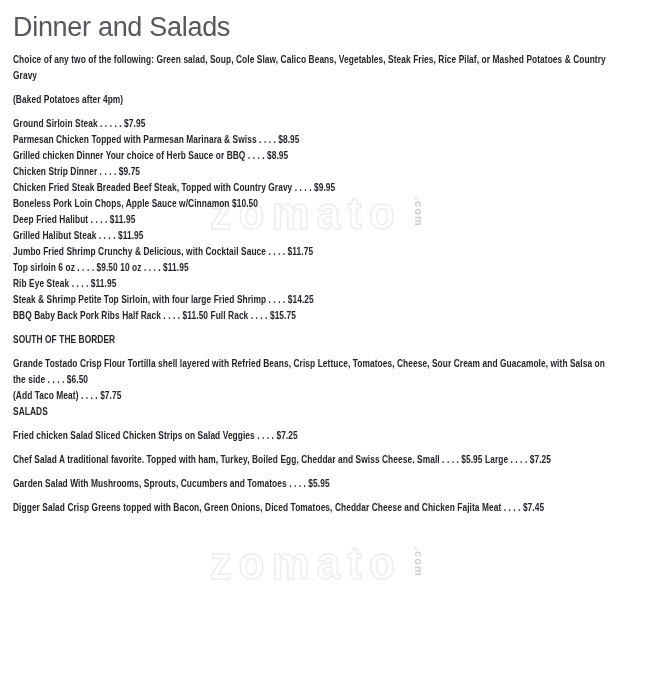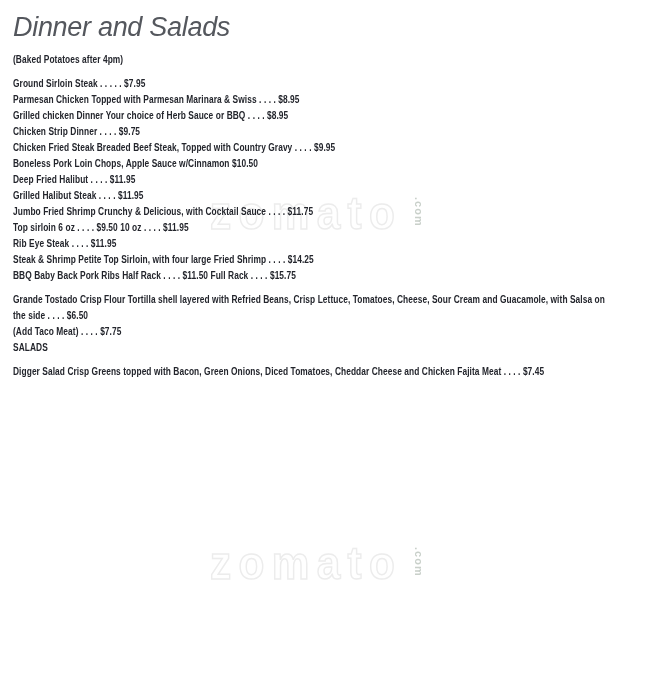--- a/index.html
+++ b/index.html
@@ -50,21 +50,20 @@
     padding: 10px 13px 0 13px;
   }
   h1.title {
     margin: 0 0 7px 0;
     font-size: 27px;
     font-weight: 400;
     line-height: 34px;
     color: #54575d;
     letter-spacing: -0.3px;
     white-space: nowrap;
-    font-style: italic;
   }
   .para { margin: 0 0 8px 0; }
   .line {
     display: block;
     white-space: nowrap;
     height: 16px;
     line-height: 16px;
     font-size: 11px;
     font-weight: 700;
     color: #23252c;
@@ -82,40 +81,56 @@
 </div>
 <div class="wm wm2">
   <span class="wm-word">zomato</span>
   <span class="wm-suffix">.com</span>
 </div>
 
 <div class="content">
   <h1 class="title">Dinner and Salads</h1>
   <div>
       <p class="para">
+        <span class="line">Choice of any two of the following: Green salad, Soup, Cole Slaw, Calico Beans, Vegetables, Steak Fries, Rice Pilaf, or Mashed Potatoes &amp; Country</span>
+        <span class="line">Gravy</span>
+      </p>
+      <p class="para">
         <span class="line">(Baked Potatoes after 4pm)</span>
       </p>
       <p class="para">
         <span class="line">Ground Sirloin Steak . . . . . $7.95</span>
         <span class="line">Parmesan Chicken Topped with Parmesan Marinara &amp; Swiss . . . . $8.95</span>
         <span class="line">Grilled chicken Dinner Your choice of Herb Sauce or BBQ . . . . $8.95</span>
         <span class="line">Chicken Strip Dinner . . . . $9.75</span>
         <span class="line">Chicken Fried Steak Breaded Beef Steak, Topped with Country Gravy . . . . $9.95</span>
         <span class="line">Boneless Pork Loin Chops, Apple Sauce w/Cinnamon $10.50</span>
         <span class="line">Deep Fried Halibut . . . . $11.95</span>
         <span class="line">Grilled Halibut Steak . . . . $11.95</span>
         <span class="line">Jumbo Fried Shrimp Crunchy &amp; Delicious, with Cocktail Sauce . . . . $11.75</span>
         <span class="line">Top sirloin 6 oz . . . . $9.50 10 oz . . . . $11.95</span>
         <span class="line">Rib Eye Steak . . . . $11.95</span>
         <span class="line">Steak &amp; Shrimp Petite Top Sirloin, with four large Fried Shrimp . . . . $14.25</span>
         <span class="line">BBQ Baby Back Pork Ribs Half Rack . . . . $11.50 Full Rack . . . . $15.75</span>
       </p>
       <p class="para">
+        <span class="line">SOUTH OF THE BORDER</span>
+      </p>
+      <p class="para">
         <span class="line">Grande Tostado Crisp Flour Tortilla shell layered with Refried Beans, Crisp Lettuce, Tomatoes, Cheese, Sour Cream and Guacamole, with Salsa on</span>
         <span class="line">the side . . . . $6.50</span>
         <span class="line">(Add Taco Meat) . . . . $7.75</span>
         <span class="line">SALADS</span>
+      </p>
+      <p class="para">
+        <span class="line">Fried chicken Salad Sliced Chicken Strips on Salad Veggies . . . . $7.25</span>
+      </p>
+      <p class="para">
+        <span class="line">Chef Salad A traditional favorite. Topped with ham, Turkey, Boiled Egg, Cheddar and Swiss Cheese. Small . . . . $5.95 Large . . . . $7.25</span>
+      </p>
+      <p class="para">
+        <span class="line">Garden Salad With Mushrooms, Sprouts, Cucumbers and Tomatoes . . . . $5.95</span>
       </p>
       <p class="para">
         <span class="line">Digger Salad Crisp Greens topped with Bacon, Green Onions, Diced Tomatoes, Cheddar Cheese and Chicken Fajita Meat . . . . $7.45</span>
       </p>
     </div>
 </div>
 
 </body></html>

